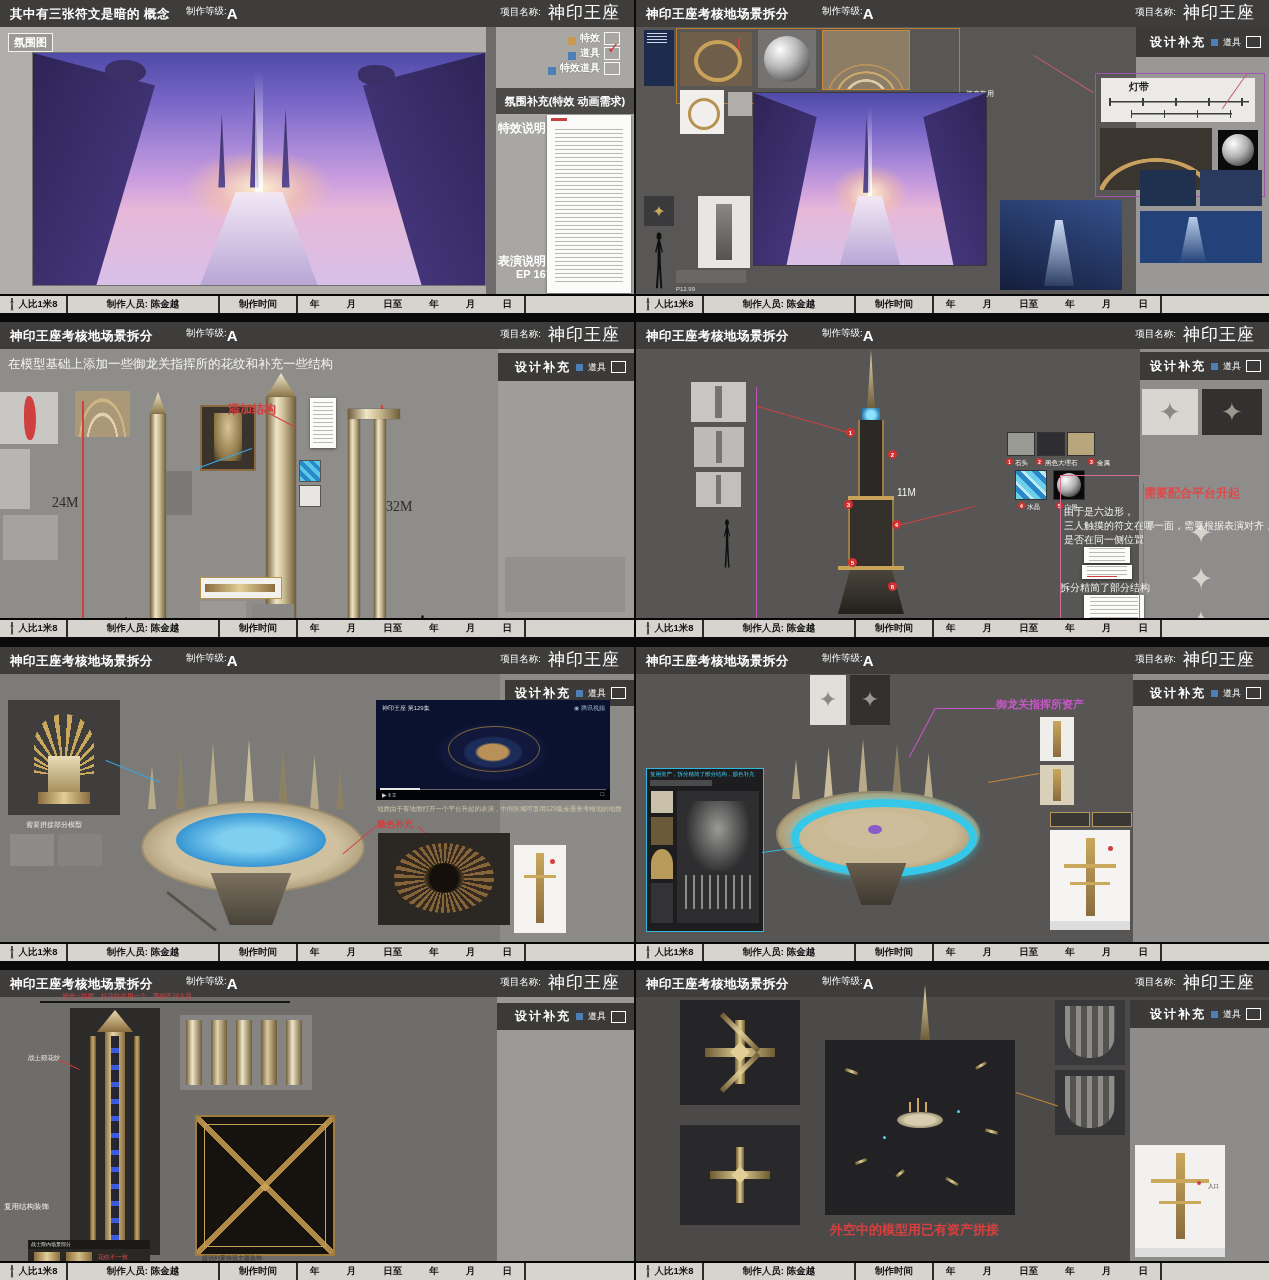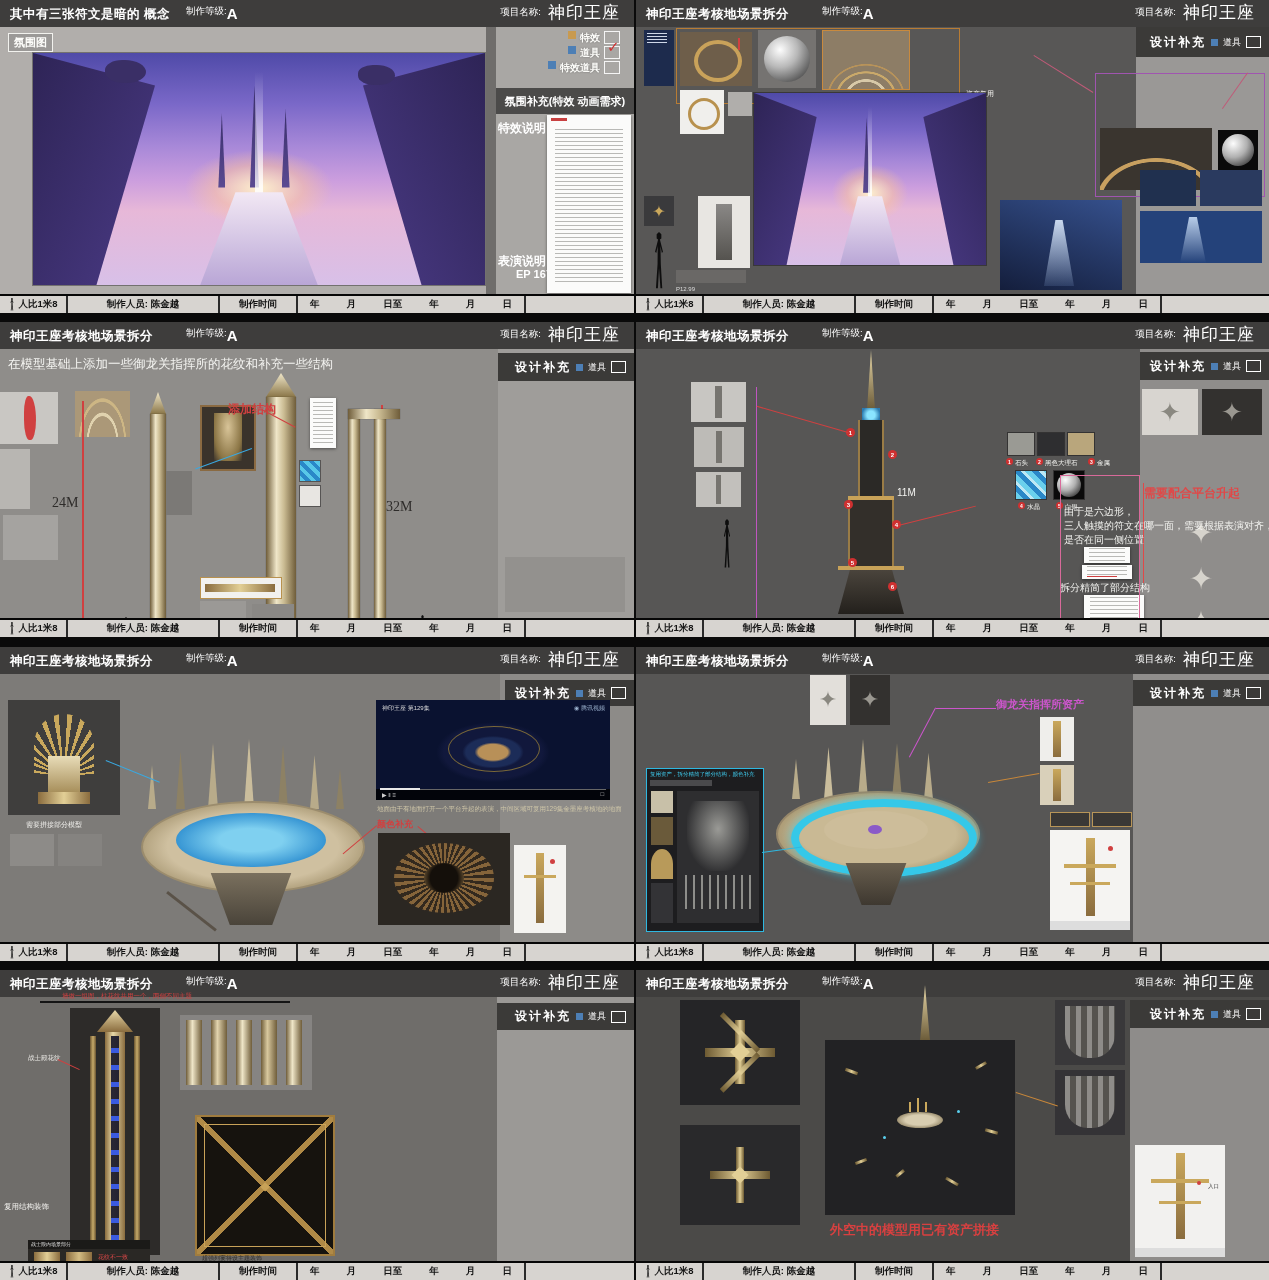--- a/index.html
+++ b/index.html
@@ -22,21 +22,21 @@
   .fc.dates{justify-content:space-around}
   .person-ic{width:7px;height:13px;background:#141414;clip-path:polygon(50% 0%,63% 4%,63% 11%,55% 13%,72% 34%,66% 36%,58% 24%,60% 55%,68% 97%,58% 97%,50% 62%,44% 97%,33% 97%,42% 55%,43% 24%,35% 36%,28% 34%,45% 13%,37% 11%,37% 4%)}
   .person{position:absolute;background:#0e0e0e;clip-path:polygon(50% 0%,63% 4%,63% 11%,55% 13%,72% 34%,66% 36%,58% 24%,60% 55%,68% 97%,58% 97%,50% 62%,44% 97%,33% 97%,42% 55%,43% 24%,35% 36%,28% 34%,45% 13%,37% 11%,37% 4%)}
   
   .dbox{position:absolute;background:#3b3a38;color:#fff;display:flex;align-items:center;justify-content:flex-end;gap:5px;padding-right:8px;box-sizing:border-box}
   .dbox .dl{font-size:12px;font-weight:700;letter-spacing:2px}
   .dbox .sq{width:7px;height:7px;background:#4d7fb5}
   .dbox .pl{font-size:9px}
   .dbox .cb{width:13px;height:10px;border:1.5px solid #fff}
   
-  .lrow{position:absolute;display:flex;align-items:flex-start;gap:4px}
+  .lrow{position:absolute;display:flex;align-items:flex-end;gap:4px}
   .lsq{width:8px;height:8px}
   .llab{font-size:10px;font-weight:700;color:#fdfdfa;text-shadow:0 0 2px rgba(0,0,0,.35)}
   .lcb{width:14px;height:11px;border:1.5px solid #f5f5f5;position:relative}
   .lck{position:absolute;left:2px;top:-9px;color:#d03030;font-size:15px;font-weight:700}
   
   .hero{position:absolute;overflow:hidden;box-shadow:0 0 0 1px rgba(0,0,0,.35)}
   .sky{position:absolute;left:0;top:0;width:100%;height:100%;background:linear-gradient(180deg,#4f4aa8 0%,#7a68c8 22%,#a788d8 40%,#cc9ede 55%,#e7b8d8 68%,#d8c0e8 100%)}
   .glow{position:absolute;left:28%;top:36%;width:44%;height:44%;background:radial-gradient(closest-side,rgba(255,243,205,.95),rgba(255,200,150,.45) 45%,transparent 75%)}
   .beam{position:absolute;left:49.2%;top:8%;width:1.6%;height:56%;background:linear-gradient(180deg,rgba(255,255,255,0),rgba(255,255,255,.9))}
   .tl{position:absolute;left:0;top:0;width:27%;height:100%;background:linear-gradient(115deg,#2e2456,#4a3a85);clip-path:polygon(0 0,100% 14%,52% 100%,0 100%)}
@@ -205,20 +205,25 @@
         <span>✦</span>
       </div>
     <div class="card" style="left:62px;top:169px;width:52px;height:72px;background:#e8e6e2">
         <div class="abs" style="left:18px;top:8px;width:16px;height:56px;background:linear-gradient(180deg,#8a8886,#55534f)"></div>
       </div>
     <div class="person" style="left:14px;top:205px;width:18px;height:58px"></div>
     <span class="t" style="left:40px;top:259px;font-size:6px;color:#ddd">P12.99</span>
     <div class="card" style="left:40px;top:243px;width:70px;height:13px;background:#6a6866"></div>
 
     <div class="abs" style="left:459px;top:46px;width:168px;height:122px;border:1.5px solid #a055b0">
+      <div class="abs" style="left:5px;top:4px;width:154px;height:44px;background:#eceae6">
+        <span class="t" style="left:28px;top:2px;font-size:10px;font-weight:700;color:#222">灯带</span>
+        <div class="ticks" style="left:8px;top:20px;width:140px;height:8px"></div>
+        <div class="ticks" style="left:30px;top:32px;width:101px;height:8px"></div>
+      </div>
       <div class="card" style="left:4px;top:54px;width:112px;height:62px;background:#3a352f">
           <div class="abs" style="left:0;top:0;width:100%;height:100%;background:radial-gradient(ellipse 90% 120% at 50% 120%,transparent 0 54%,#c8a060 55% 59%,transparent 60%)"></div>
         </div>
       <div class="card" style="left:122px;top:56px;width:40px;height:40px;background:#0a0a0a">
           <div class="abs" style="left:4px;top:4px;width:32px;height:32px;border-radius:50%;background:radial-gradient(circle at 35% 30%,#fdfdfd,#b0b0b0 45%,#3a3a3a 85%)"></div>
         </div>
     </div>
     <i class="line" style="left:398px;top:28px;width:70px;background:#c05a78;transform:rotate(32deg)"></i>
     <i class="line" style="left:612px;top:46px;width:44px;background:#c05a78;transform:rotate(125deg)"></i>
 

